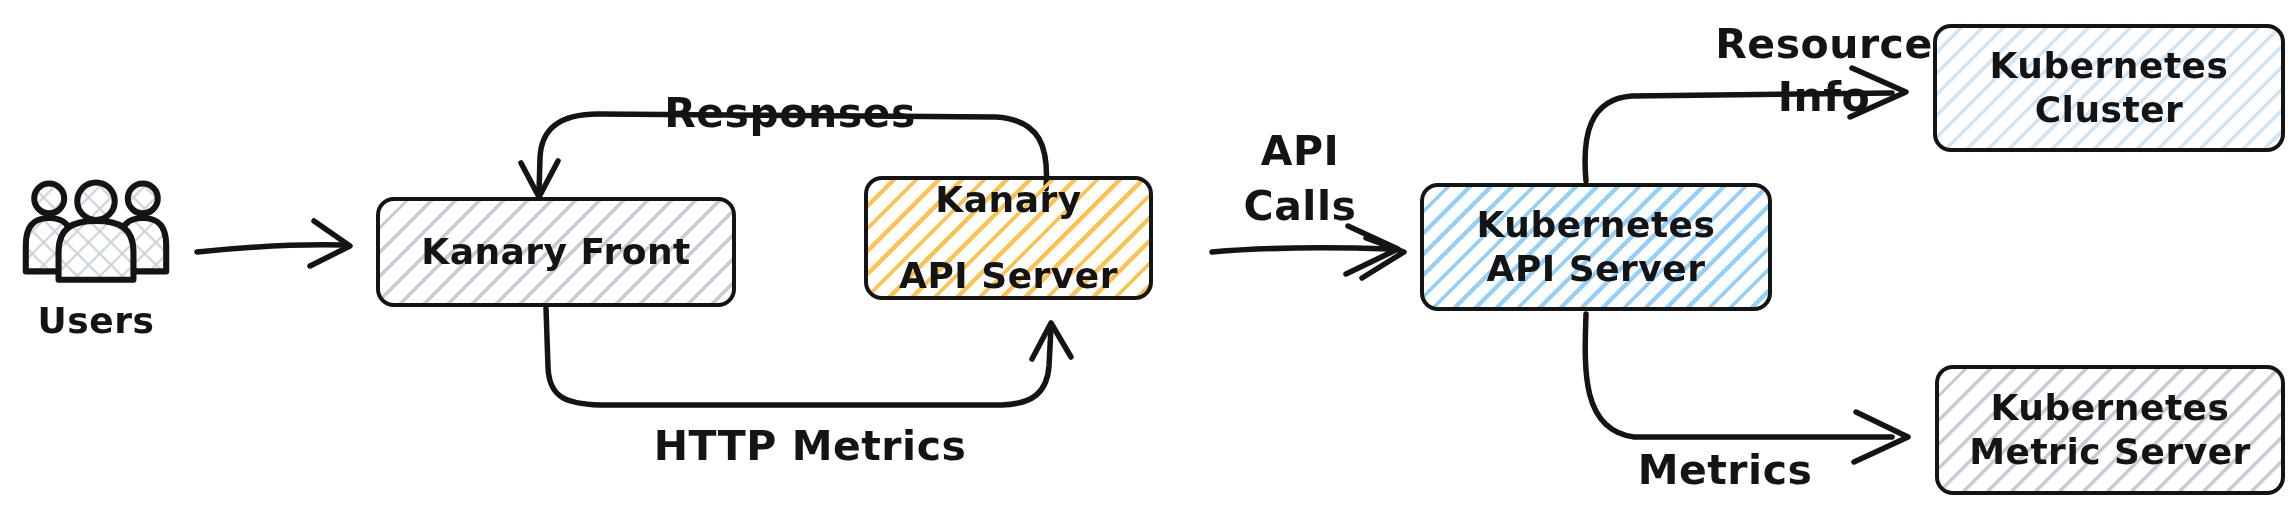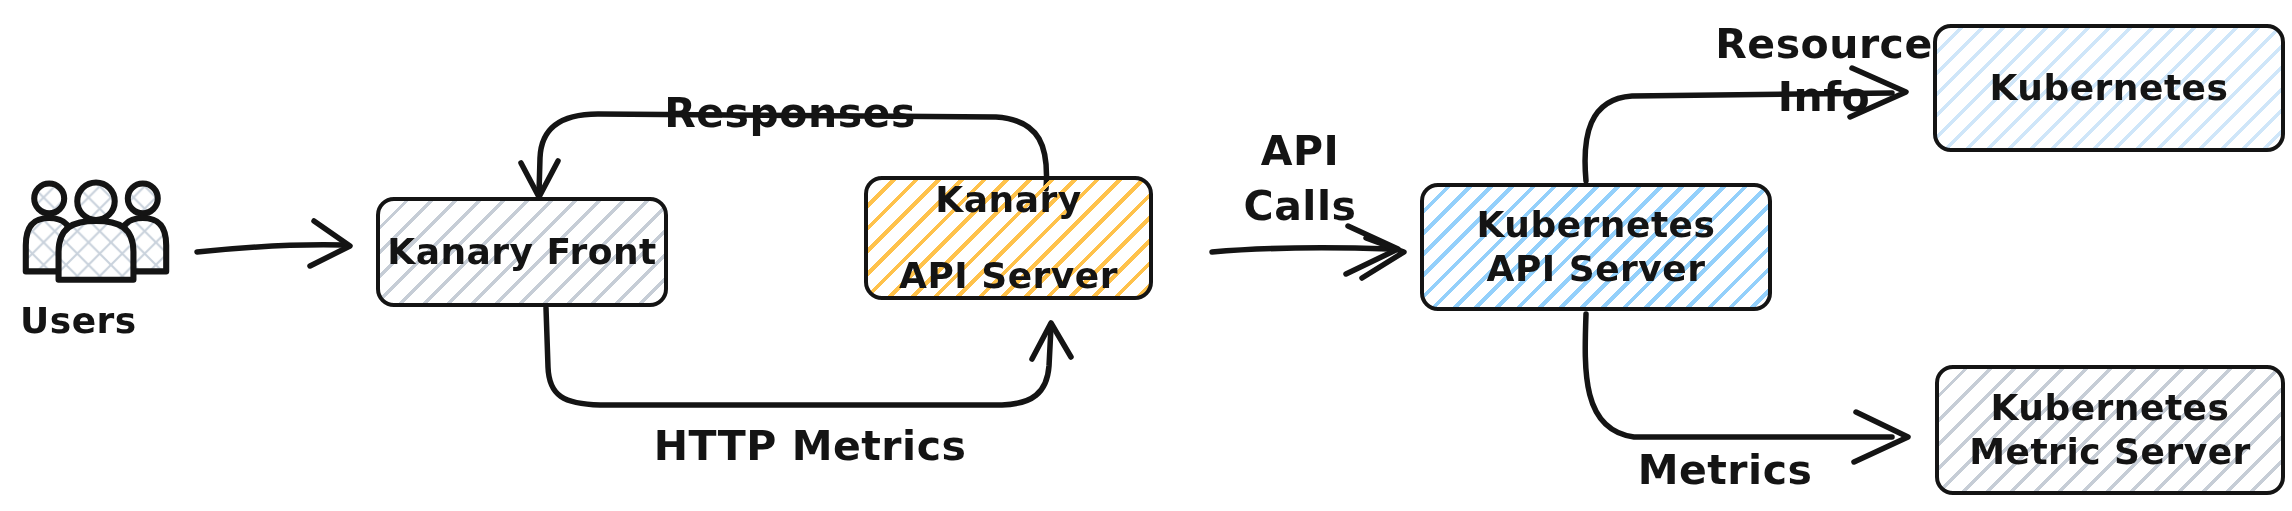--- a/index.html
+++ b/index.html
@@ -14,28 +14,28 @@
   .node{
     position:absolute;display:flex;flex-direction:column;align-items:center;justify-content:center;
     border:4.5px solid #141414;border-radius:18px;box-sizing:border-box;
     font-size:36px;font-weight:600;letter-spacing:.5px;text-align:center;line-height:1.22;margin-left:12px;
   }
   .hatch-gray  {background:repeating-linear-gradient(135deg,#c6cdd6 0 3.5px,transparent 3.5px 17px);}
   .hatch-yellow{background:repeating-linear-gradient(135deg,#ffc24b 0 4px,transparent 4px 16px);}
   .hatch-blue  {background:repeating-linear-gradient(135deg,#93d0fb 0 4px,transparent 4px 15px);}
   .hatch-lblue {background:repeating-linear-gradient(135deg,#cfe6f9 0 3.5px,transparent 3.5px 15px);}
 
-  #node-kanary-front {left:364px;top:197px;width:292px;height:110px;}
+  #node-kanary-front {left:364px;top:197px;width:360px;height:110px;}
   #node-kanary-api   {left:852px;top:176px;width:289px;height:124px;gap:32px;}
   #node-k8s-api      {left:1408px;top:183px;width:352px;height:128px;}
   #node-k8s-cluster  {left:1921px;top:24px;width:352px;height:128px;}
   #node-k8s-metric   {left:1923px;top:365px;width:350px;height:130px;}
 
   
-  .users-wrap{position:absolute;left:20px;top:175px;width:152px;text-align:left;}
+  .users-wrap{position:absolute;left:20px;top:175px;width:152px;text-align:center;}
   .users-wrap svg{display:block;margin:0 auto;}
   .users-label{margin-top:8px;font-size:36px;font-weight:600;letter-spacing:.5px;}
 
   
   .edge-label{
     position:absolute;text-align:center;font-size:41px;font-weight:600;letter-spacing:.5px;line-height:1.3;
   }
   #label-responses   {left:630px;top:44px;width:320px;margin-top:43px;}
   #label-http        {left:600px;top:420px;width:420px;}
   #label-api-calls   {left:1192px;top:124px;width:216px;line-height:1.35;}
@@ -104,20 +104,21 @@
     <span>API Server</span>
   </div>
 
   <div class="node hatch-blue" id="node-k8s-api">
     <span>Kubernetes</span>
     <span>API Server</span>
   </div>
 
   <div class="node hatch-lblue" id="node-k8s-cluster">
     <span>Kubernetes</span>
+    <span>Cluster</span>
   </div>
 
   <div class="node hatch-gray" id="node-k8s-metric">
     <span>Kubernetes</span>
     <span>Metric Server</span>
   </div>
 
   <div class="edge-label" id="label-responses">Responses</div>
   <div class="edge-label" id="label-http">HTTP Metrics</div>
   <div class="edge-label" id="label-api-calls">

